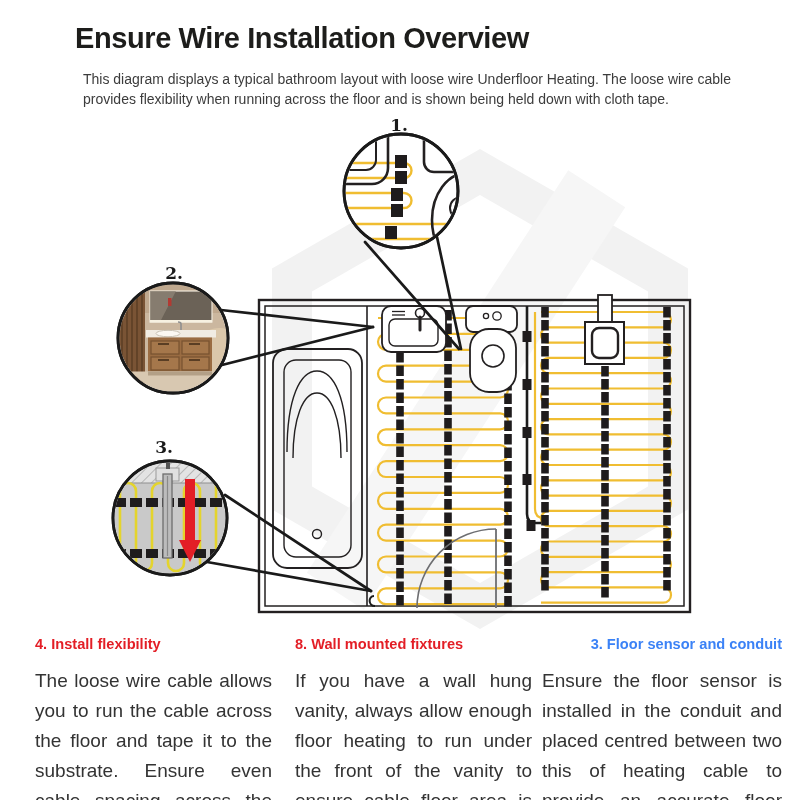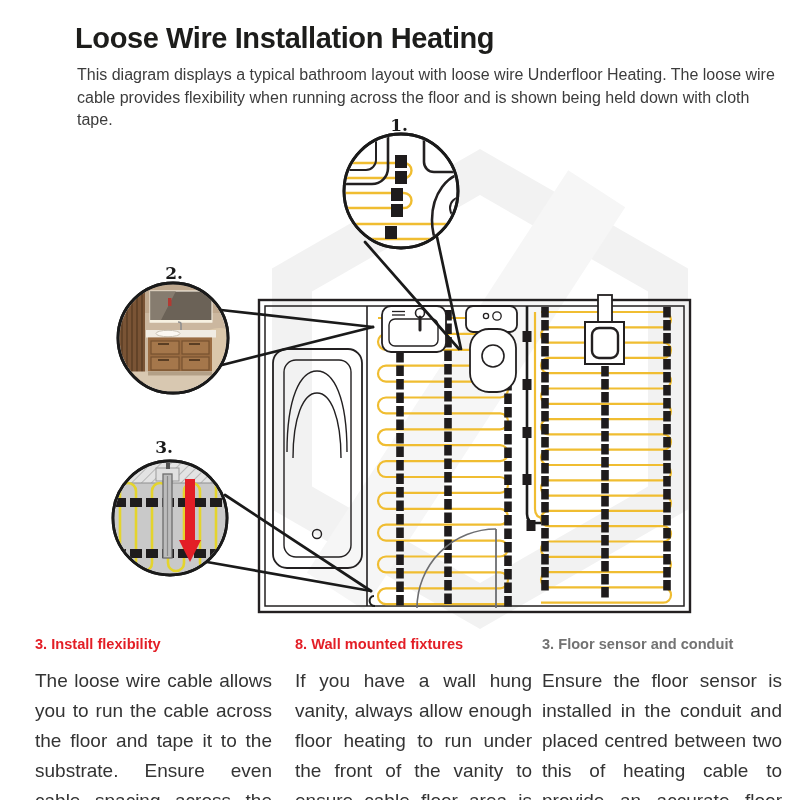--- a/index.html
+++ b/index.html
@@ -1,34 +1,34 @@
 <!DOCTYPE html>
 <html><head>
 <meta charset="utf-8">
 <style>
   html,body{margin:0;padding:0;}
   body{width:800px;height:800px;background:#ffffff;position:relative;overflow:hidden;
        font-family:"Liberation Sans",sans-serif;color:#1d1d1b;}
   .page-title{position:absolute;left:75px;top:22px;margin:0;font-size:29px;font-weight:bold;
        letter-spacing:-0.4px;color:#1d1d1b;}
-  .subtitle{position:absolute;left:75px;top:62px;width:700px;margin:2px;font-size:16px;
+  .subtitle{position:absolute;left:75px;top:62px;width:700px;margin:8px;font-size:14px;
        line-height:1.42;color:#3c3c3c;}
   svg.diagram{position:absolute;left:0;top:0;width:800px;height:800px;}
   .cl{font-family:"DejaVu Serif",serif;font-weight:bold;font-size:17px;fill:#1a1a1a;}
   .note{position:absolute;top:636px;}
   #n1{left:35px;width:237px;} #n2{left:295px;width:237px;} #n3{left:542px;width:240px;}
   .note-heading{margin:0 0 14px 0;font-size:14.6px;font-weight:bold;}
   .note-body{margin:0;font-size:19px;line-height:1.58;color:#333333;text-align:justify;}
 </style>
 </head>
 <body>
 
 <div>
 
-  <h1 class="page-title">Loose Wire Installation Heating</h1>
+  <h1 class="page-title">Ensure Wire Installation Overview</h1>
   <p class="subtitle">This diagram displays a typical bathroom layout with loose wire Underfloor Heating. The loose wire cable provides flexibility when running across the floor and is shown being held down with cloth tape.</p>
 
   <svg class="diagram" viewBox="0 0 800 800">
     <defs>
       <clipPath id="cp1">
           <circle cx="401" cy="191" r="55.5"></circle>
         </clipPath>
       <clipPath id="cp2">
           <circle cx="173" cy="338" r="53.5"></circle>
         </clipPath>
@@ -343,25 +343,25 @@
       </g>
       <circle cx="170" cy="518" r="57" fill="none" stroke="#1a1a1a" stroke-width="2.8"></circle>
     </g>
 
     <text class="cl" x="399" y="131" text-anchor="middle">1.</text>
     <text class="cl" x="174" y="279" text-anchor="middle">2.</text>
     <text class="cl" x="164" y="453" text-anchor="middle">3.</text>
   </svg>
 
   <div class="note" id="n1">
-    <div class="note-heading" style="color: rgb(227, 30, 38);">3. Install flexibility</div>
+    <div class="note-heading" style="color: rgb(227, 30, 38);">4. Install flexibility</div>
     <p class="note-body">The loose wire cable allows you to run the cable across the floor and tape it to the substrate. Ensure even cable spacing across the room for an even heat feel.</p>
   </div>
   <div class="note" id="n2">
     <div class="note-heading" style="color: rgb(227, 30, 38);">8. Wall mounted fixtures</div>
     <p class="note-body">If you have a wall hung vanity, always allow enough floor heating to run under the front of the vanity to ensure cable floor area is warm.</p>
   </div>
   <div class="note" id="n3">
-    <div class="note-heading" style="color: #737373;">3. Floor sensor and conduit</div>
+    <div class="note-heading" style="color: #3b82f6; text-align: right;">3. Floor sensor and conduit</div>
     <p class="note-body">Ensure the floor sensor is installed in the conduit and placed centred between two this of heating cable to provide an accurate floor temperature reading.</p>
   </div>
 
 </div>
 
 </body></html>

